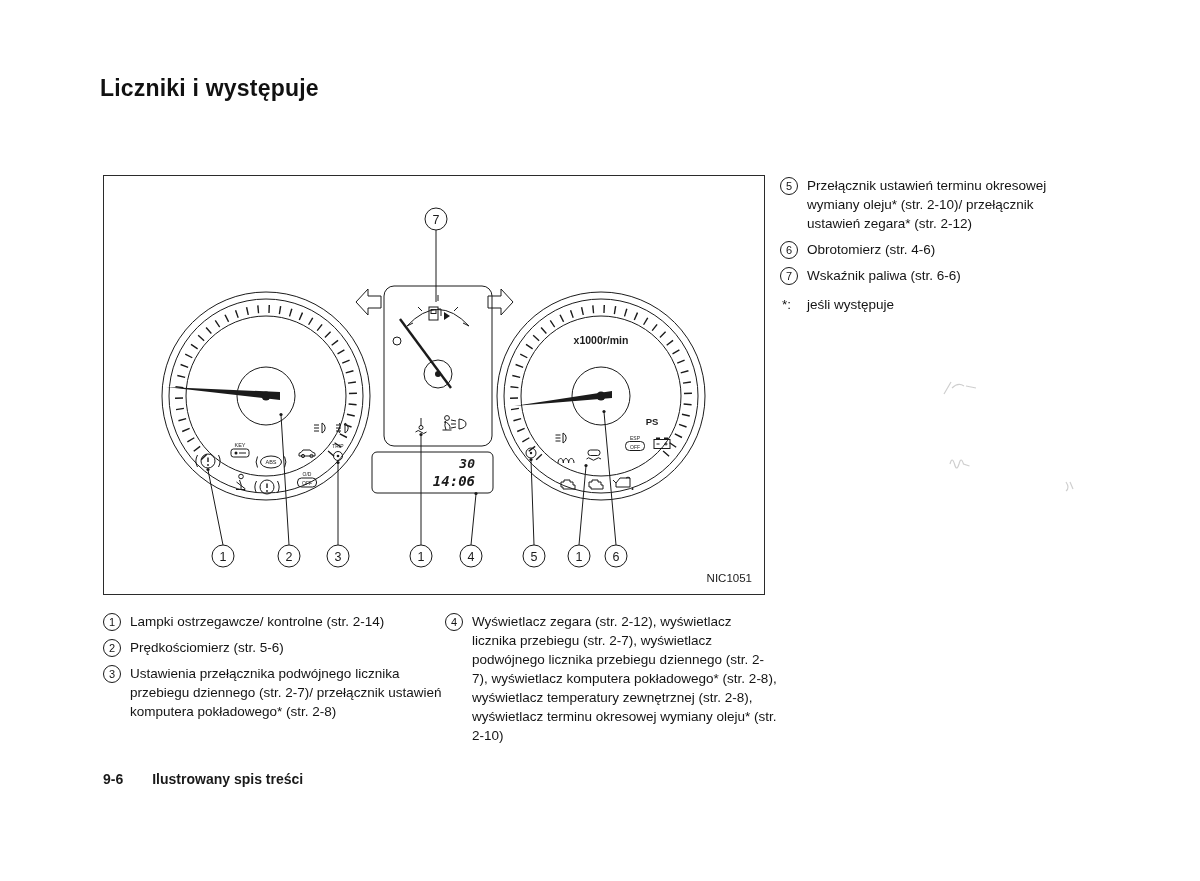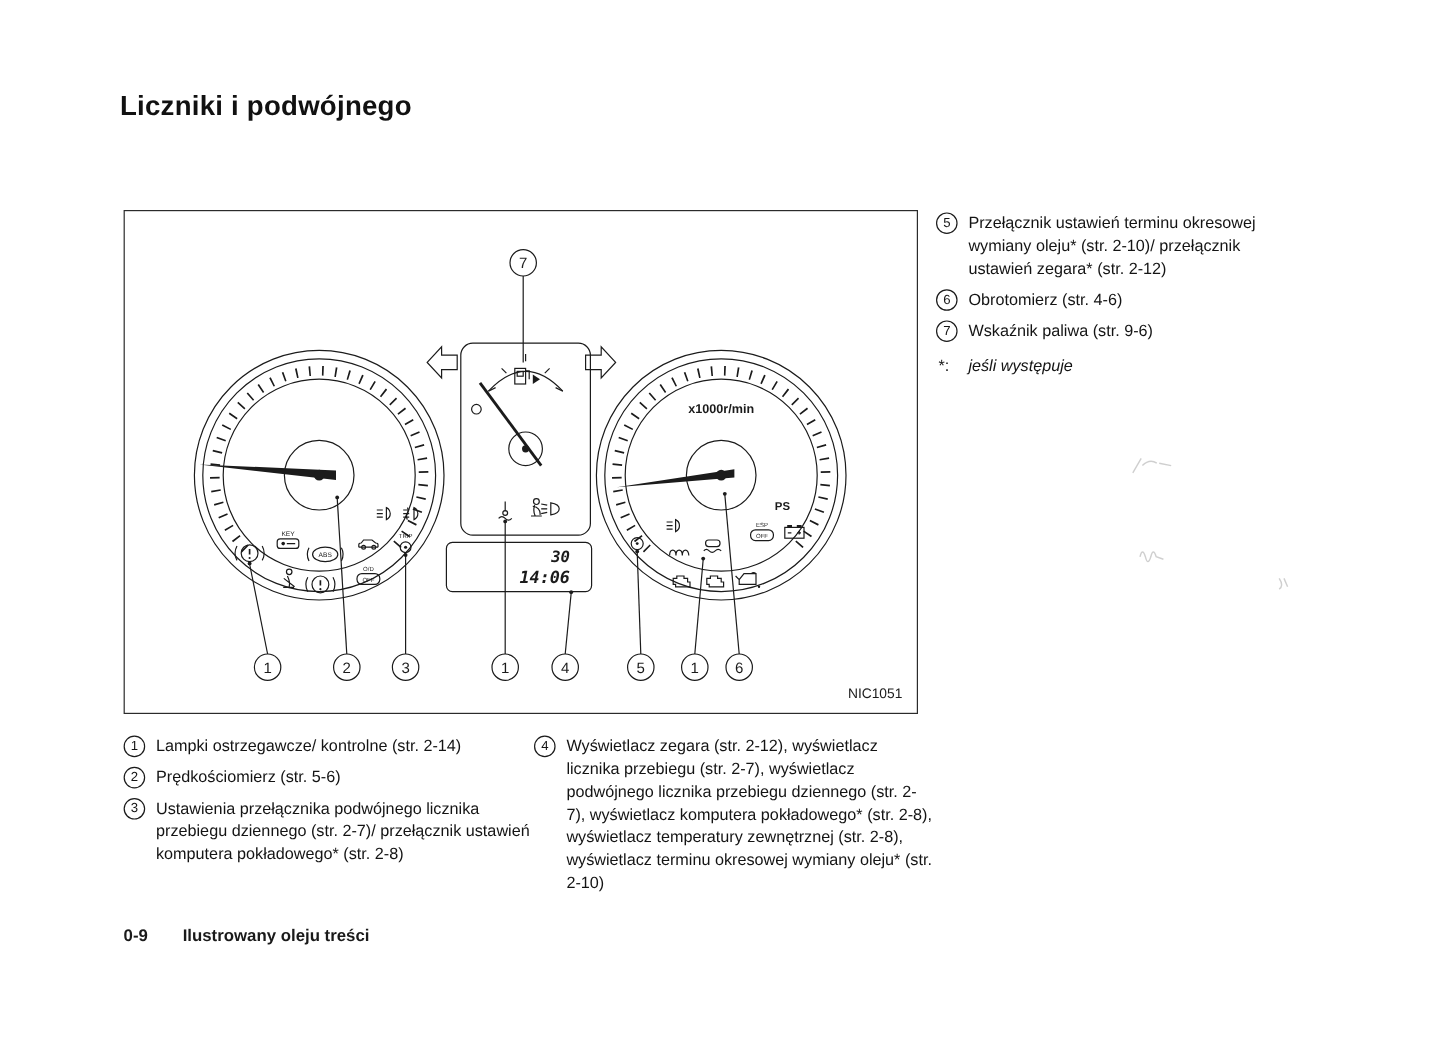--- a/index.html
+++ b/index.html
@@ -20,35 +20,35 @@
   .legend-bl    { left:103px; top:612px; width:340px; }
   .legend-br    { left:445px; top:612px; width:332px; }
   .li { position:relative; padding-left:27px; margin-bottom:7px; }
   .cnum {
     position:absolute; left:0; top:1px; width:16px; height:16px;
     border:1px solid #1a1a1a; border-radius:50%;
     font-size:11px; line-height:16px; text-align:center; font-weight:normal;
   }
   .footnote-line { position:relative; padding-left:27px; margin-top:10px; }
   .fn-marker { position:absolute; left:2px; top:0; font-style:normal; }
-  .fn-text { font-style:italic; }
+  .fn-text { }
   .footer { position:absolute; left:103px; top:771px; font-size:14px; font-weight:bold; }
   .footer .sec { margin-left:29px; }
   svg text { font-family:"Liberation Sans", sans-serif; fill:#1b1b1b; stroke:none; }
   svg .seg { font-family:"DejaVu Sans Mono", monospace; font-weight:bold; font-style:italic; }
   svg .ln { stroke:#1b1b1b; fill:none; stroke-width:1; }
   svg .leader { stroke:#1b1b1b; stroke-width:1; }
   .artifacts { position:absolute; left:930px; top:372px; }
 </style>
 </head>
 <body>
 
 <div class="page">
 
-  <h1 class="title">Liczniki i podwójnego</h1>
+  <h1 class="title">Liczniki i występuje</h1>
 
   <div class="diagram-box">
     <svg width="658" height="415" viewBox="0 0 658 415">
 
       <g>
         <line class="leader" x1="332" y1="54" x2="332" y2="126"></line>
         <circle cx="332" cy="43" r="11" class="ln"></circle>
         <text x="332" y="47.5" font-size="12.5" text-anchor="middle">7</text>
       </g>
 
@@ -289,21 +289,21 @@
     <div class="li">
       <span class="cnum">5</span>
       <span>Przełącznik ustawień terminu okresowej wymiany oleju* (str. 2-10)/ przełącznik ustawień zegara* (str. 2-12)</span>
     </div>
     <div class="li">
       <span class="cnum">6</span>
       <span>Obrotomierz (str. 4-6)</span>
     </div>
     <div class="li">
       <span class="cnum">7</span>
-      <span>Wskaźnik paliwa (str. 9-6)</span>
+      <span>Wskaźnik paliwa (str. 6-6)</span>
     </div>
     <div class="footnote-line">
       <span class="fn-marker">*:</span>
       <span class="fn-text">jeśli występuje</span>
     </div>
   </div>
 
   <div class="legend legend-bl">
     <div class="li">
       <span class="cnum">1</span>
@@ -320,21 +320,21 @@
   </div>
 
   <div class="legend legend-br">
     <div class="li">
       <span class="cnum">4</span>
       <span>Wyświetlacz zegara (str. 2-12), wyświetlacz licznika przebiegu (str. 2-7), wyświetlacz podwójnego licznika przebiegu dziennego (str. 2-7), wyświetlacz komputera pokładowego* (str. 2-8), wyświetlacz temperatury zewnętrznej (str. 2-8), wyświetlacz terminu okresowej wymiany oleju* (str. 2-10)</span>
     </div>
   </div>
 
   <div class="footer">
-    <span>0-9</span><span class="sec">Ilustrowany oleju treści</span>
+    <span>9-6</span><span class="sec">Ilustrowany spis treści</span>
   </div>
 
   <svg class="artifacts" width="175" height="130">
     <g stroke="#b5b5b5" stroke-width="1.2" fill="none" opacity="0.65">
       <path d="M14 22 l7 -12 M22 16 q6 -6 12 -2 M36 14 l10 2"></path>
       <path d="M20 92 q2 -8 4.5 0 q2 8 4.5 0 q2 -8 4.5 0 l6 2"></path>
       <path d="M136 110 q4 6 0 9 m4 -9 l3 7"></path>
     </g>
   </svg>
 

